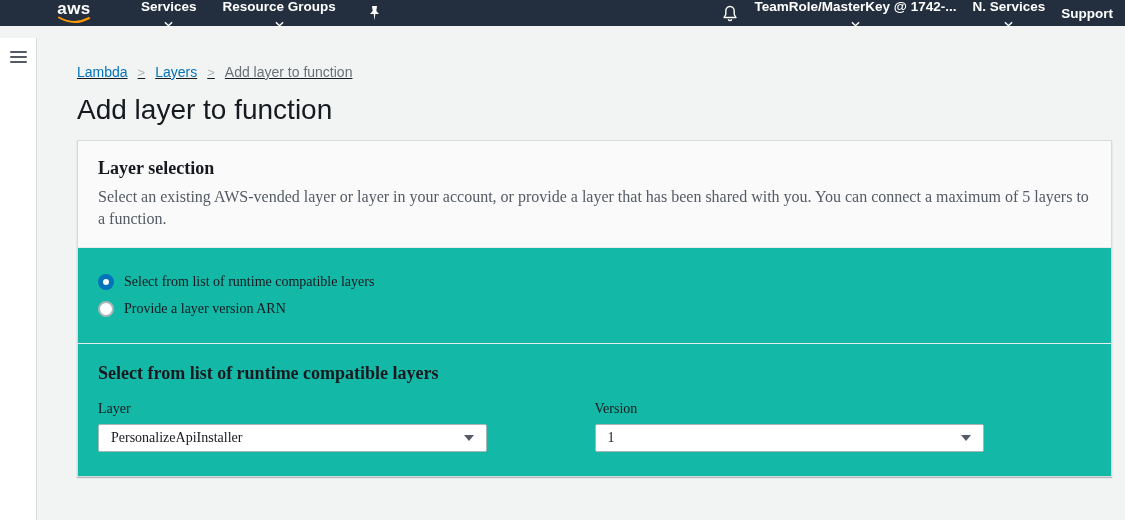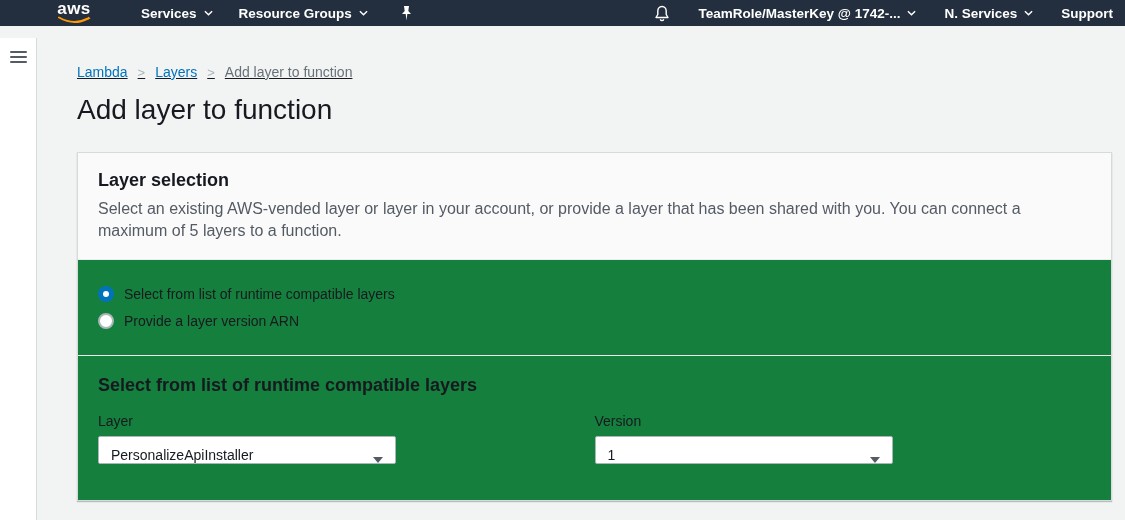--- a/index.html
+++ b/index.html
@@ -20,25 +20,26 @@
     font-size: 13.5px;
     font-weight: 700;
     padding: 0 12px 0 57px;
   }
   .topnav .nav-item {
     display: flex;
     align-items: center;
     gap: 7px;
     cursor: pointer;
     white-space: nowrap;
+    flex-direction: column;
   }
   .logo { display: flex; flex-direction: column; align-items: center; margin-right: 50px; cursor: pointer; }
   .logo-text { font-weight: 700; font-size: 17px; letter-spacing: 0.5px; line-height: 14px; }
   .nav-left { display: flex; align-items: center; gap: 26px; }
-  .nav-right { margin-left: auto; display: flex; align-items: center; gap: 28px; }
+  .nav-right { margin-left: auto; display: flex; align-items: center; gap: 16px; }
   .chev { width: 9px; height: 6px; display: inline-block; }
   .pin-icon-wrap { margin-left: 6px; }
 
   
   .leftrail {
     position: absolute;
     left: 0; top: 38px;
     width: 37px; height: 482px;
     background: #ffffff;
     border-right: 1px solid #d5dbdb;
@@ -56,36 +57,37 @@
   }
   .breadcrumb { font-size: 14px; display: flex; align-items: center; gap: 10px; text-decoration: underline; }
   .breadcrumb a { color: #0073bb; text-decoration: none; font-weight: 400; cursor: pointer; }
   .crumb-current { color: #687078; }
   .crumb-sep { color: #aab7b8; font-size: 13px; }
 
   .page-title { font-size: 28px; font-weight: 400; color: #16191f; margin-top: 14px; }
 
   
   .card {
-    margin-top: 26px;
-    background: #15803d;
+    margin-top: 14px;
+    background: #14b8a6;
     border: 1px solid #d5dbdb;
     border-radius: 0;
     box-shadow: 0 1px 1px 0 rgba(0,28,36,0.25);
     word-wrap: break-word;
+    font-family: Liberation Serif, serif;
   }
   .card-header {
     background: #fafafa;
     border-bottom: 1px solid #eaeded;
     padding: 17px 20px 16px 20px;
   }
   .card-header h2 { font-size: 18px; font-weight: 700; color: #16191f; }
   .card-desc { font-size: 16px; color: #545b64; margin-top: 7px; line-height: 1.4; }
 
-  .card-body { padding: 26px 20px 36px 20px; }
+  .card-body { padding: 26px 20px 24px 20px; }
 
   .radio-row { display: flex; align-items: center; gap: 10px; margin-bottom: 11px; cursor: pointer; }
   .radio-outer {
     width: 16px; height: 16px; border-radius: 50%;
     flex: 0 0 16px;
     position: relative;
   }
   .radio-selected { background: #0073bb; }
   .radio-selected::after {
     content: ""; position: absolute; left: 5px; top: 5px;
@@ -96,25 +98,25 @@
 
   .divider { border: none; border-top: 1px solid #eaeded; margin: 26px -20px 0 -20px; }
 
   .section-title { font-size: 18px; font-weight: 700; color: #16191f; margin-top: 19px; }
 
   .fields { display: flex; margin-top: 17px; }
   .field { width: 508px; }
   .field-label { font-size: 14px; color: #16191f; display: block; }
   .select-box {
     margin-top: 7px;
-    width: 298px; height: 28px;
+    width: 389px; height: 28px;
     background: #ffffff;
     border: 1px solid #aab7b8;
     border-radius: 2px;
-    display: flex; align-items: flex-end;
+    display: flex; align-items: center;
     padding: 0 12px;
     font-size: 14px; color: #16191f;
     cursor: pointer;
   }
   .select-value { flex: 1; }
   .select-caret {
     width: 0; height: 0;
     border-left: 5px solid transparent;
     border-right: 5px solid transparent;
     border-top: 6px solid #545b64;

